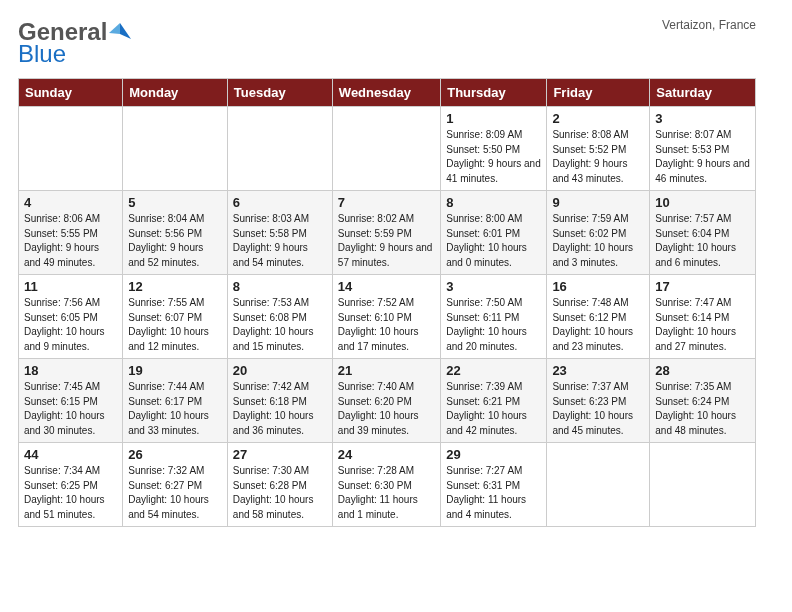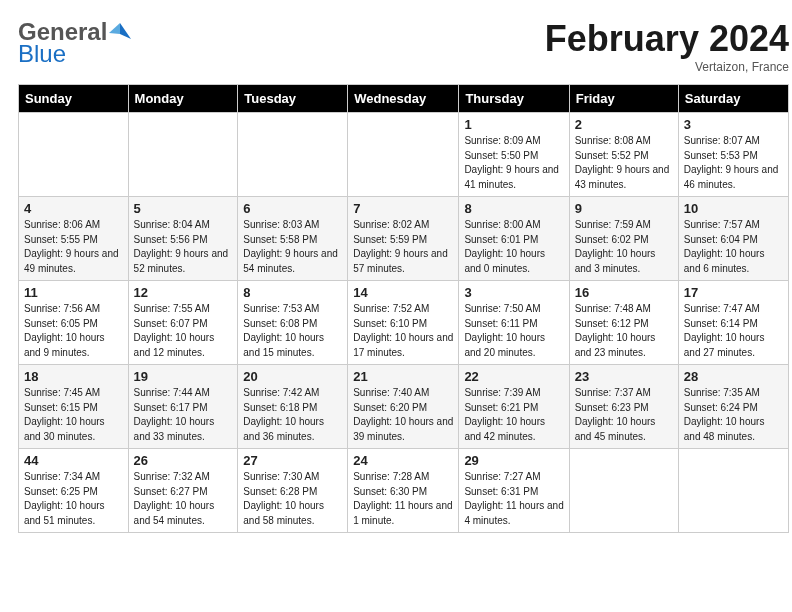--- a/index.html
+++ b/index.html
@@ -1,23 +1,23 @@
 <!DOCTYPE html>
 <html><head>
   <meta charset="utf-8">
   <style>
     * { box-sizing: border-box; margin: 0; padding: 0; }
     body { font-family: Arial, sans-serif; background: #fff; width: 792px; min-height: 612px; }
-    .page { width: 792px; padding: 18px 3px 10px 18px; }
+    .page { width: 792px; padding: 18px 36px 10px 18px; }
     .header { display: flex; justify-content: space-between; align-items: flex-start; margin-bottom: 10px; }
     .title-block { text-align: right; }
     .month-title { font-size: 36px; font-weight: bold; color: #1a1a1a; }
     .location { font-size: 12px; color: #555; }
     table { width: 100%; border-collapse: collapse; }
-    thead tr th { background: #000000; color: #fff; font-size: 13px; font-weight: bold; padding: 6px 6px; text-align: left; border: 1px solid #ccc; }
+    thead tr th { background: #7f1d1d; color: #fff; font-size: 13px; font-weight: bold; padding: 6px 6px; text-align: left; border: 1px solid #ccc; }
     tbody tr td { border: 1px solid #ccc; vertical-align: top; padding: 4px 5px; font-size: 10.5px; color: #222; width: 113px; min-height: 70px; }
     tbody tr:nth-child(even) td { background: #f5f5f5; }
     tbody tr:nth-child(odd) td { background: #fff; }
     .day-num { font-size: 13px; font-weight: bold; display: block; margin-bottom: 2px; }
     .day-info { font-size: 10px; line-height: 1.45; }
     .empty-cell { background: #fff !important; }
     .logo-container { display: flex; align-items: center; gap: 2px; }
   </style>
 </head>
 <body>
@@ -30,21 +30,20 @@
           <span style="font-size:24px;font-weight:bold;color:#555;">General</span>
           <svg width="22" height="22" viewBox="0 0 22 22" style="margin-left:2px;">
             <polygon points="11,2 22,18 11,13" fill="#1a6fc4"></polygon>
             <polygon points="11,2 0,12 11,13" fill="#5aaae0"></polygon>
           </svg>
         </div>
         <span style="font-size:24px;font-weight:normal;color:#1a6fc4;margin-top:-6px;">Blue</span>
       </div>
     </div>
     <div class="title-block">
-      <div class="month-title">February 2024</div>
       <div class="location">Vertaizon, France</div>
     </div>
   </div>
 
   <table>
     <thead>
       <tr>
 
       <th>Sunday</th>
           <th>Monday</th>

